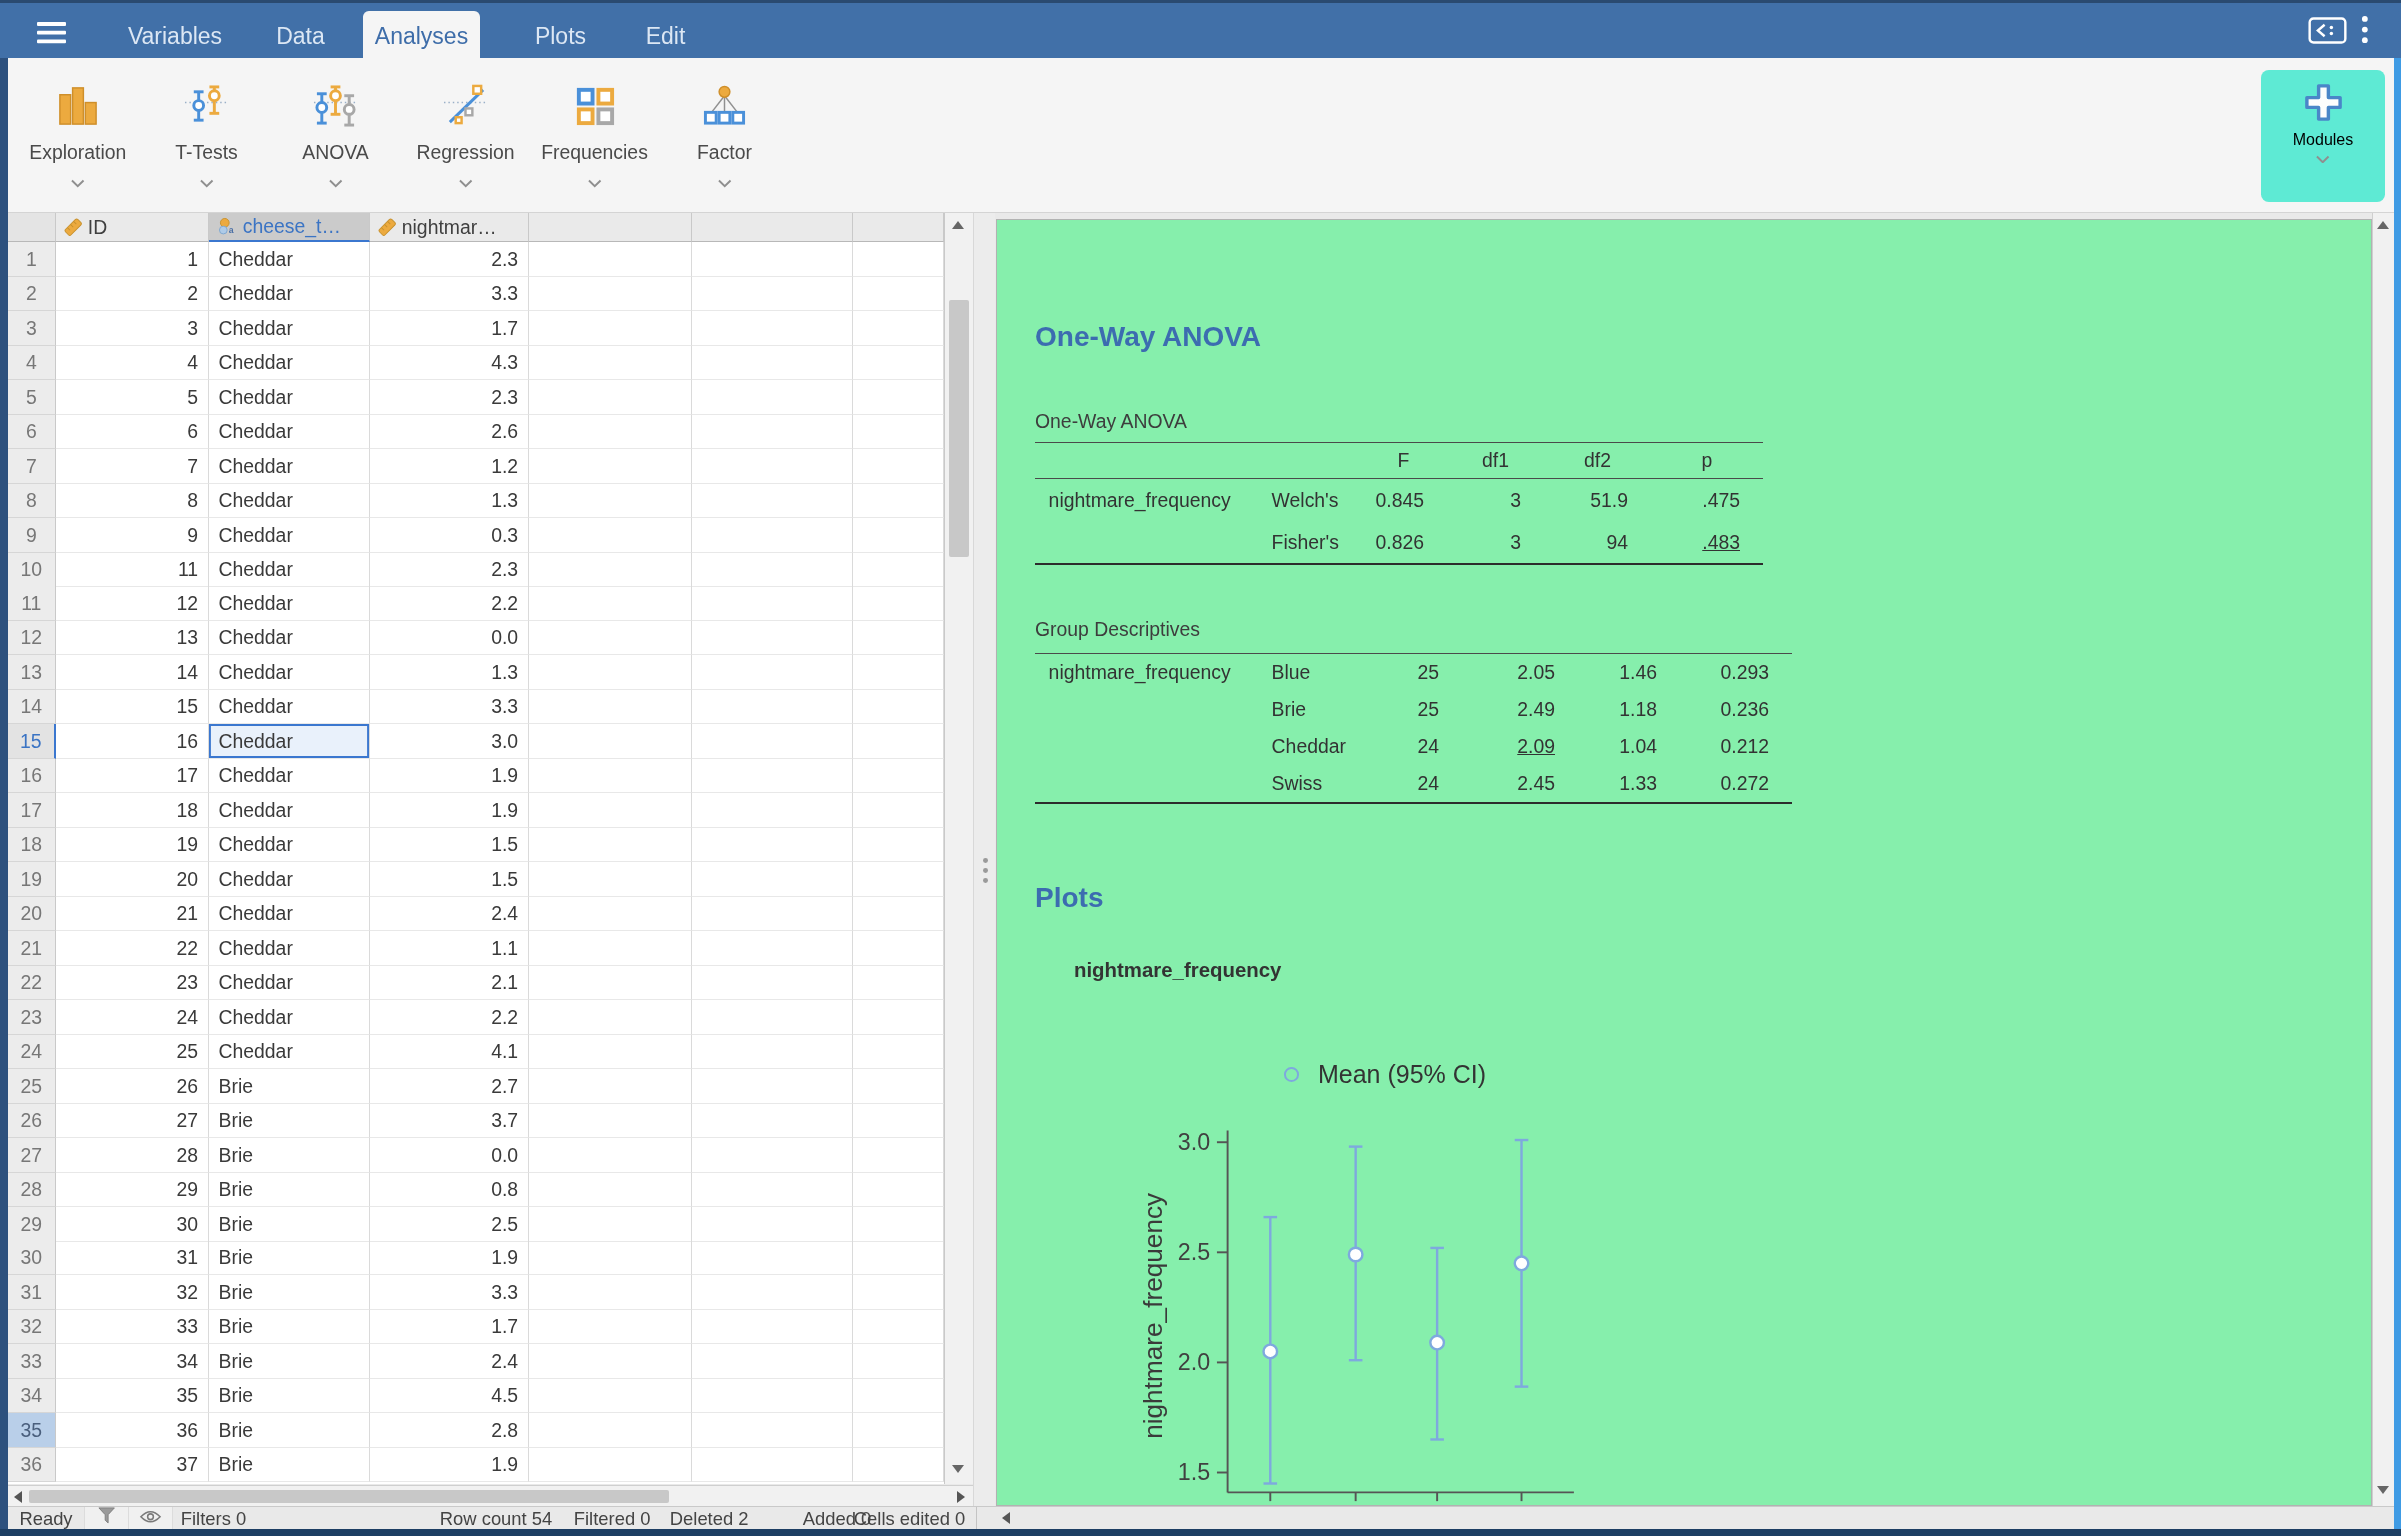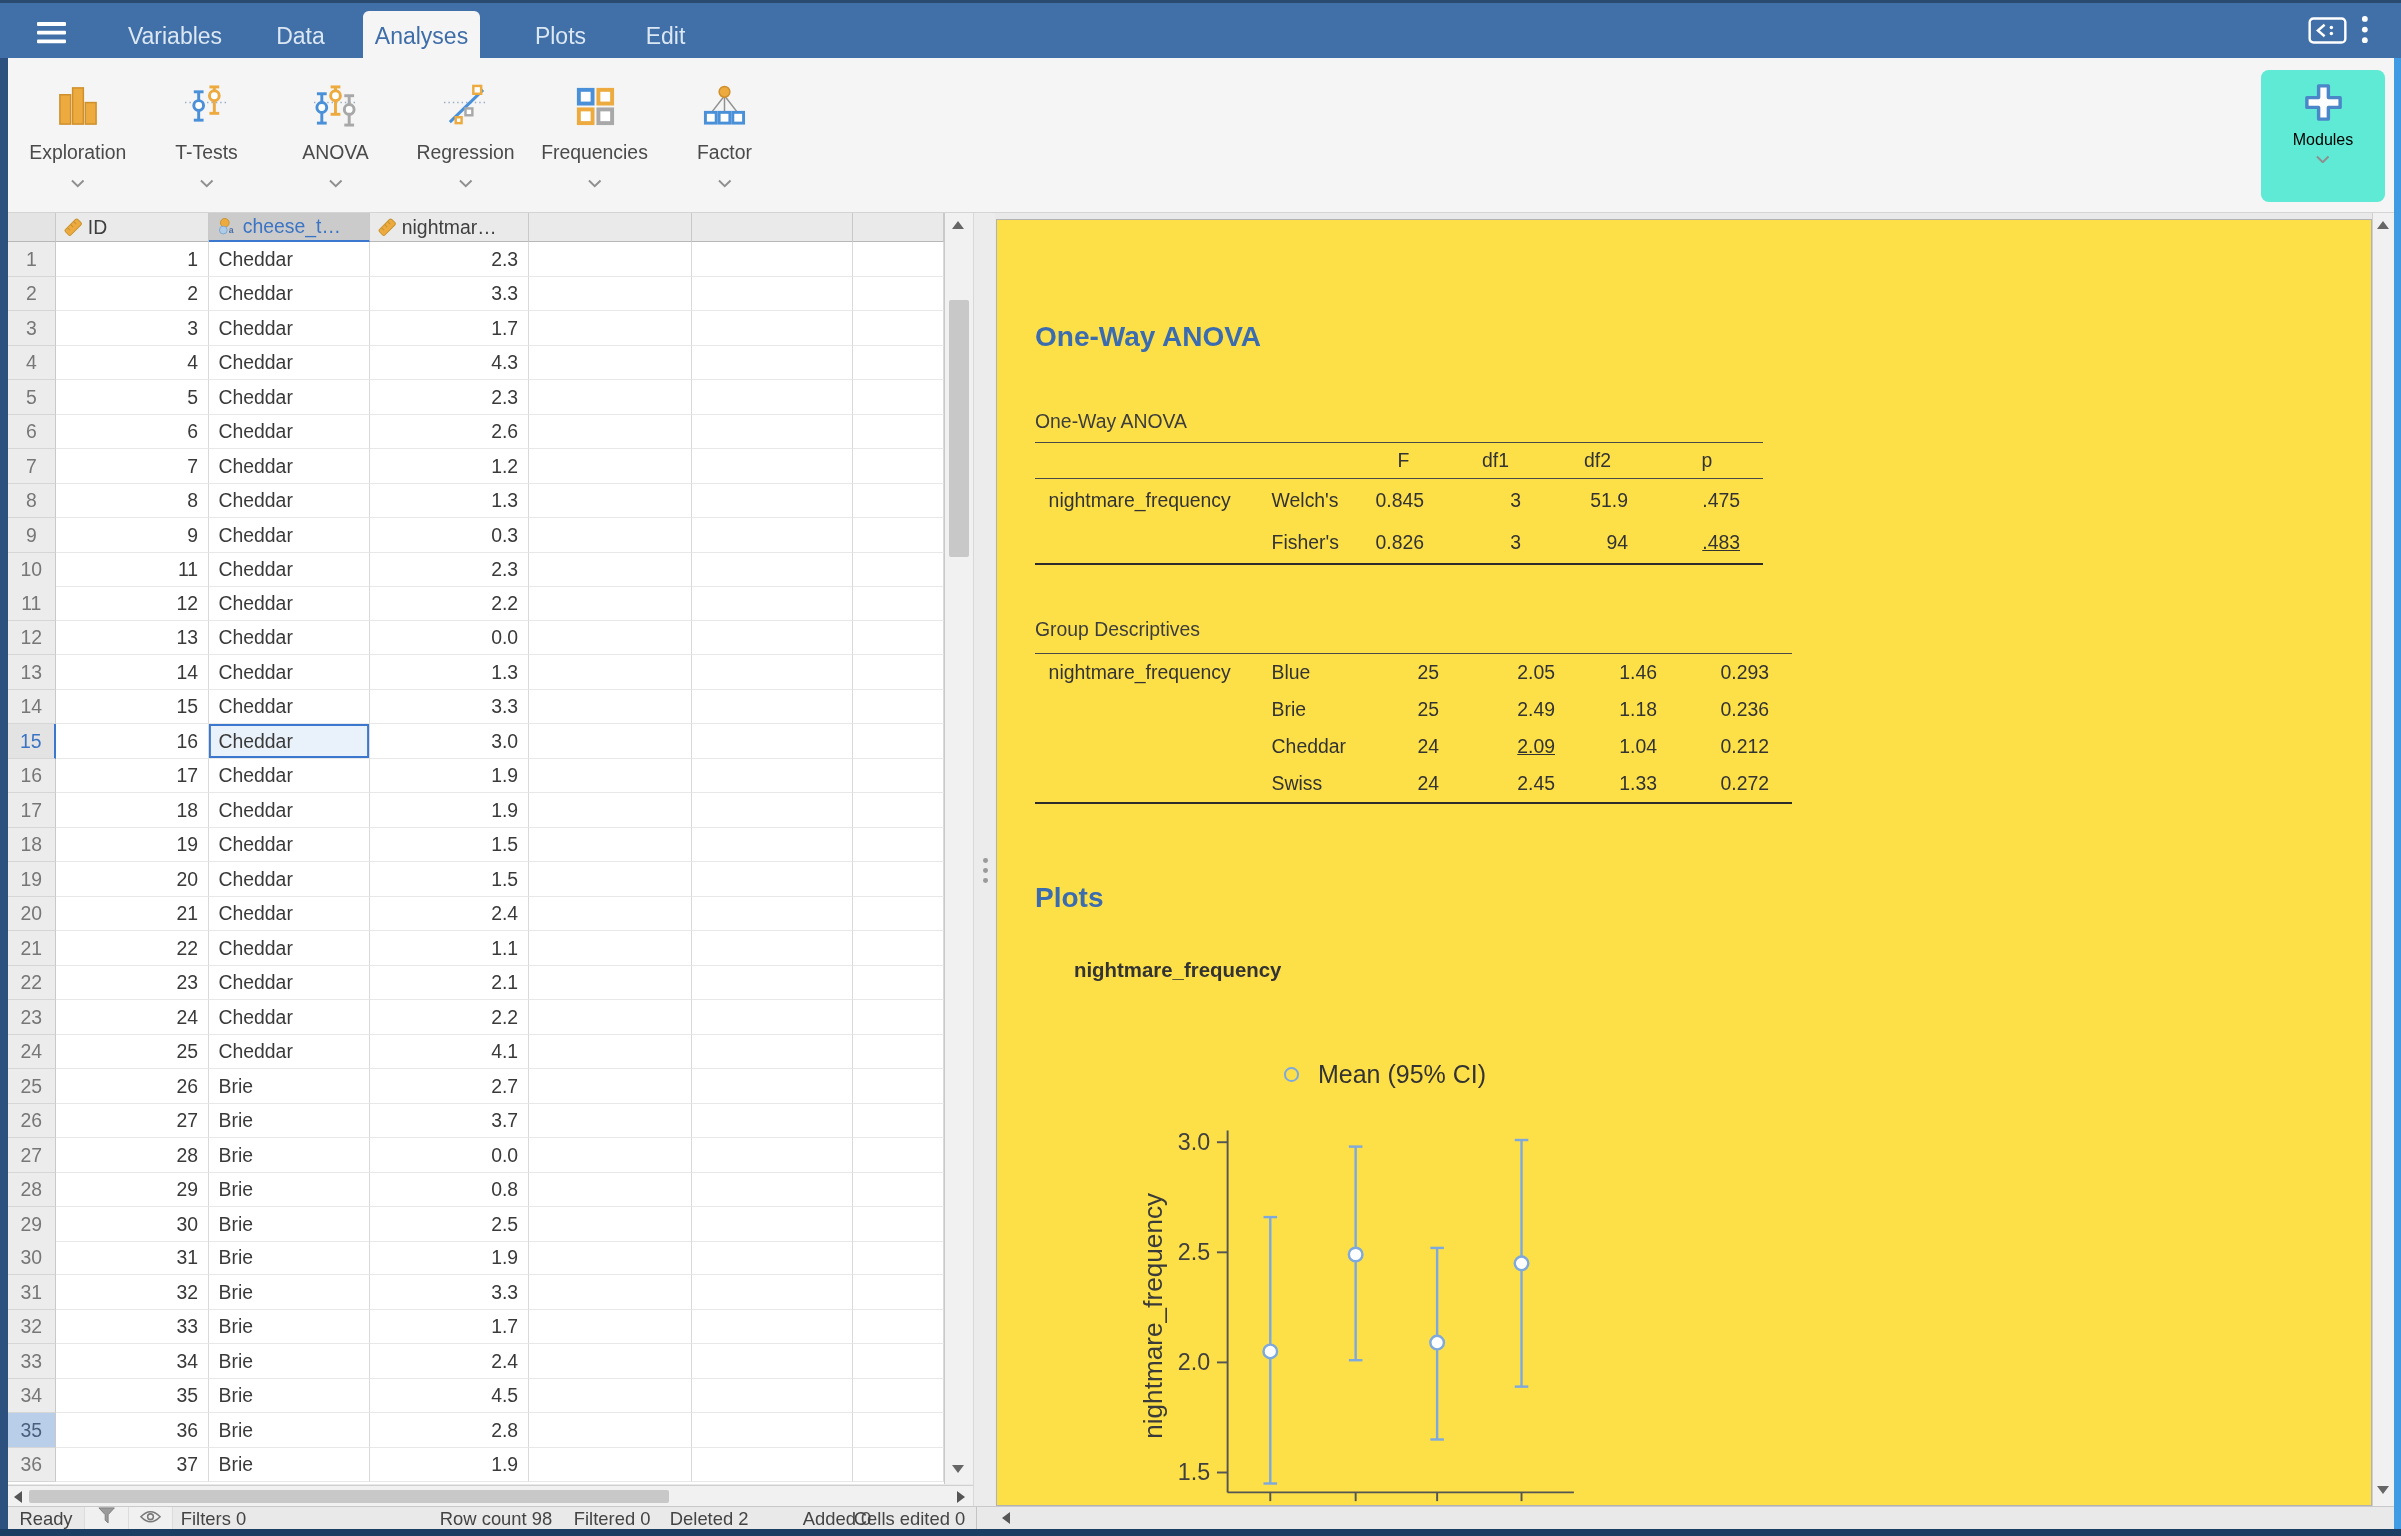--- a/index.html
+++ b/index.html
@@ -50,21 +50,21 @@
   #sheet-hthumb{position:absolute;left:21.3px;top:3.9px;width:640px;height:13.6px;background:#c8c8c8;border-radius:1.9px;}
   .arr{width:0;height:0;position:absolute;}
   .arr.up{border-left:6.8px solid transparent;border-right:6.8px solid transparent;border-bottom:8.7px solid #666;}
   .arr.down{border-left:6.8px solid transparent;border-right:6.8px solid transparent;border-top:8.7px solid #666;}
   .arr.left{border-top:6.8px solid transparent;border-bottom:6.8px solid transparent;border-right:8.7px solid #555;}
   .arr.right{border-top:6.8px solid transparent;border-bottom:6.8px solid transparent;border-left:8.7px solid #555;}
   
   #splitter{left:973px;top:213px;width:22px;height:1293px;background:#ececec;border-left:1px solid #d8d8d8;box-sizing:border-box;cursor:col-resize;}
   #splitter .dot{position:absolute;left:8.7px;width:4.9px;height:4.9px;border-radius:50%;background:#9a9a9a;}
   
-  #results{left:996px;top:219px;width:1376px;height:1287px;background:#fde047;border:1px solid #b2b2b2;box-sizing:border-box;overflow:hidden;}
+  #results{left:996px;top:219px;width:1376px;height:1287px;background:#86efac;border:1px solid #b2b2b2;box-sizing:border-box;overflow:hidden;}
   .res-h1{position:absolute;font-size:28px;font-weight:bold;color:#3c6cb0;}
   .tbl-label{position:absolute;font-size:19.4px;color:#3d3d3d;}
   .jtable{position:absolute;border-top:1.9px solid #4a4a4a;border-bottom:2.9px solid #2c2c2c;}
   .trow{display:flex;}
   .trow.thead{border-bottom:1.9px solid #4a4a4a;}
   .tcell{box-sizing:border-box;font-size:19.4px;color:#333;display:flex;align-items:center;white-space:nowrap;}
   .tcell.l{justify-content:flex-start;padding-left:13.6px;}
   .tcell.r{justify-content:flex-end;padding-right:23px;}
   .tcell.c{justify-content:center;}
   .res-sub{position:absolute;font-size:20.4px;font-weight:bold;color:#333;}
@@ -727,21 +727,21 @@
           <path d="M3 3 h16 l-6.5 7 v8.5 l-3 -2.8 v-5.7 z" fill="#9a9a9a" stroke="#7f7f7f"></path>
         </svg></span>
   </div>
   <div class="stbox" style="left:120px;">
     <span id="eye-ic"><svg width="23" height="15.5" viewBox="0 0 24 16">
           <path d="M2 8 Q12 -2.5 22 8 Q12 18.5 2 8 Z" fill="none" stroke="#7a7a7a" stroke-width="1.6"></path>
    <circle cx="12" cy="8" r="3" fill="none" stroke="#7a7a7a" stroke-width="1.6"></circle>
         </svg></span>
   </div>
   <span class="st" style="left:173px;">Filters 0</span>
-  <span class="st" style="left:432px;">Row count 98</span>
+  <span class="st" style="left:432px;">Row count 54</span>
   <span class="st" style="left:566px;">Filtered 0</span>
   <span class="st" style="left:662px;">Deleted 2</span>
   <span class="st" style="left:759px;margin-left:36px;">Added 0</span>
   <span class="st" style="left:846px;">Cells edited 0</span>
   <div style="position:absolute;left:968px;top:0;width:1px;height:22px;background:#c4c4c4;"></div>
   <span class="arr left" style="left:994px;top:4.9px;"></span>
 </div>
 
 <div id="bleft" class="abs"></div>
 <div id="bright" class="abs"></div>

